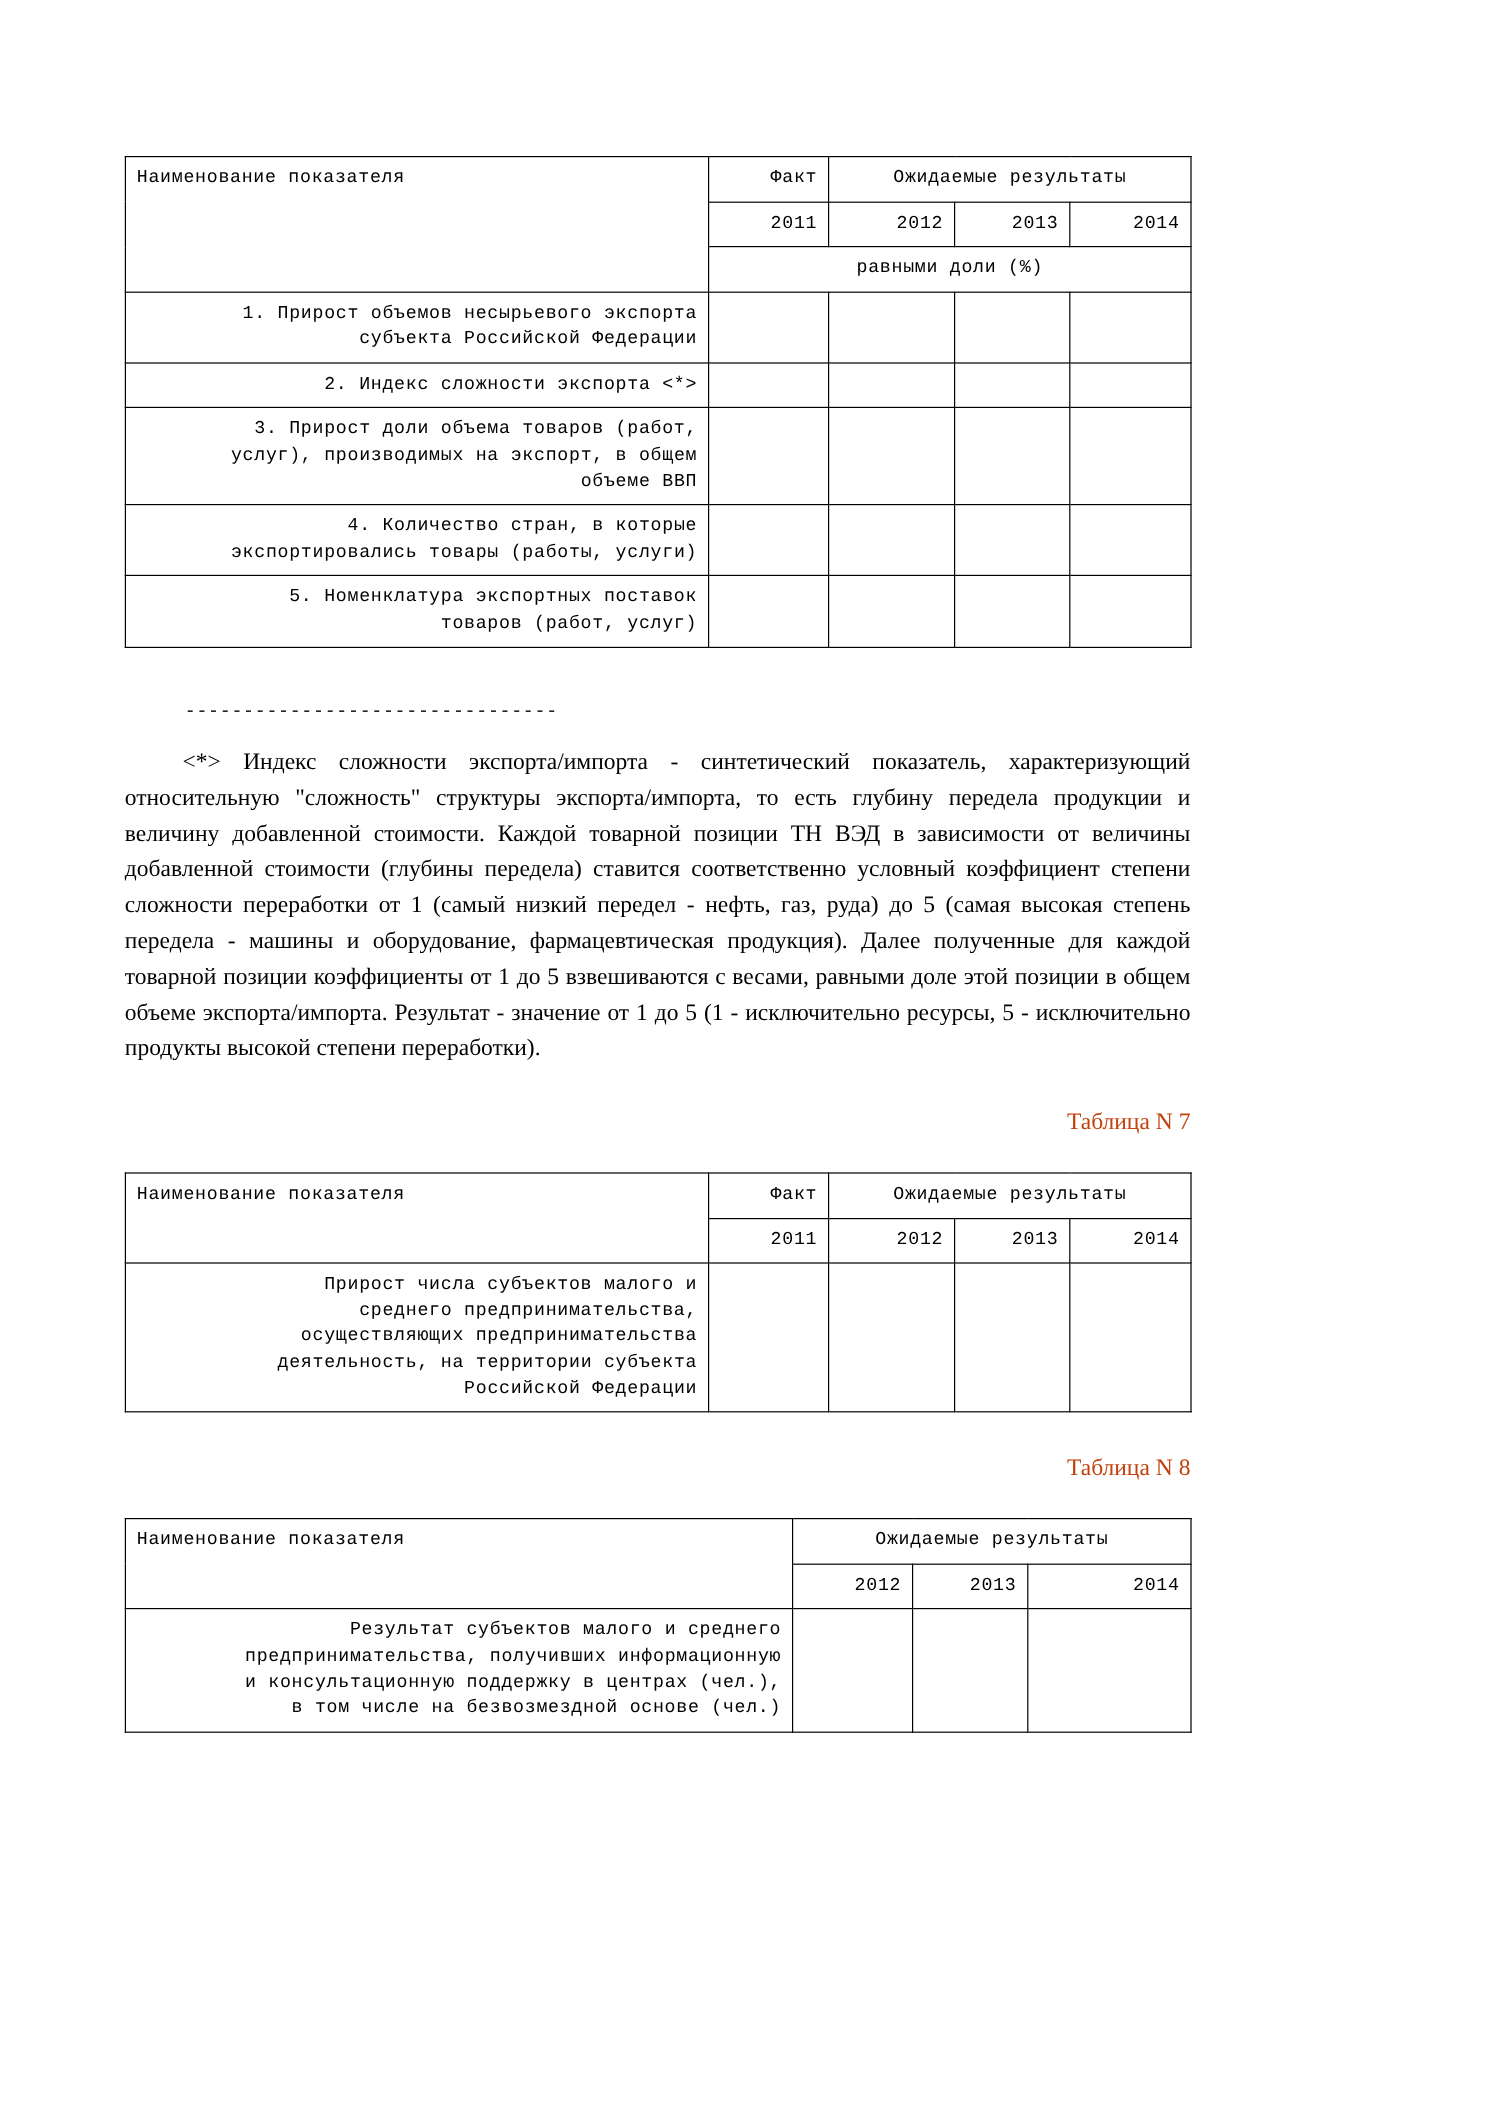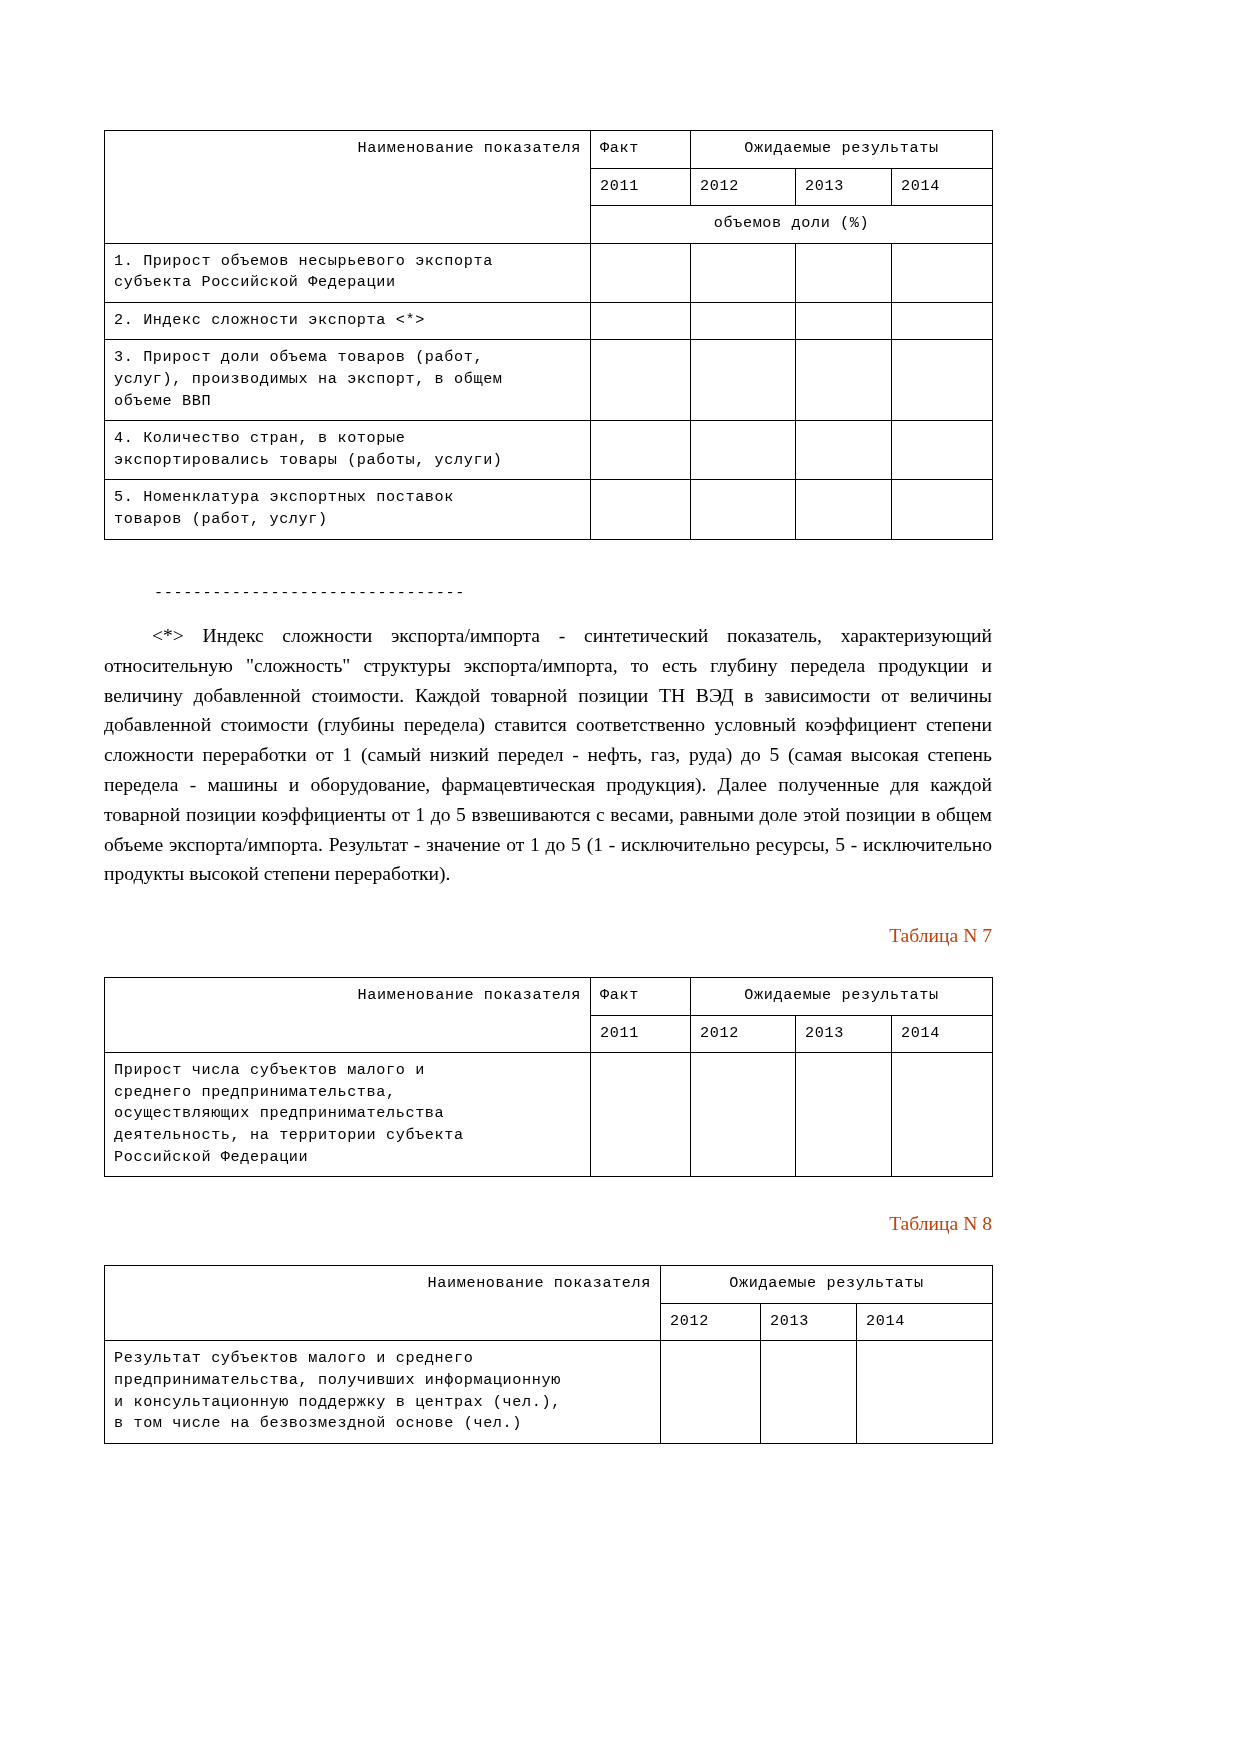--- a/index.html
+++ b/index.html
@@ -43,24 +43,24 @@
     border: 1.6px solid #000;
     padding: 7px 9px 8px 9px;
     vertical-align: top;
     letter-spacing: 0.6px;
   }
   td.c-center {
     text-align: center;
     vertical-align: middle;
   }
   td.c-left {
+    text-align: right;
+  }
+  td.hdr-name {
     text-align: left;
-  }
-  td.hdr-name {
-    text-align: right;
     vertical-align: top;
     padding-top: 12px;
   }
   td.empty-cell {
     padding: 0;
   }
   .cell-line {
     display: block;
     white-space: pre;
   }
@@ -118,21 +118,21 @@
               <td class="c-left">Факт</td>
               <td class="c-center" colspan="3">Ожидаемые результаты</td>
             </tr>
             <tr>
               <td class="c-left">2011</td>
               <td class="c-left">2012</td>
               <td class="c-left">2013</td>
               <td class="c-left">2014</td>
             </tr>
             <tr>
-              <td class="c-center" colspan="4">объемов доли (%)</td>
+              <td class="c-center" colspan="4">равными доли (%)</td>
             </tr>
             <tr>
               <td class="c-left">
                 <span class="cell-line">1. Прирост объемов несырьевого экспорта</span>
                 <span class="cell-line">субъекта Российской Федерации</span>
               </td>
               <td class="c-center empty-cell"></td>
               <td class="c-center empty-cell"></td>
               <td class="c-center empty-cell"></td>
               <td class="c-center empty-cell"></td>

